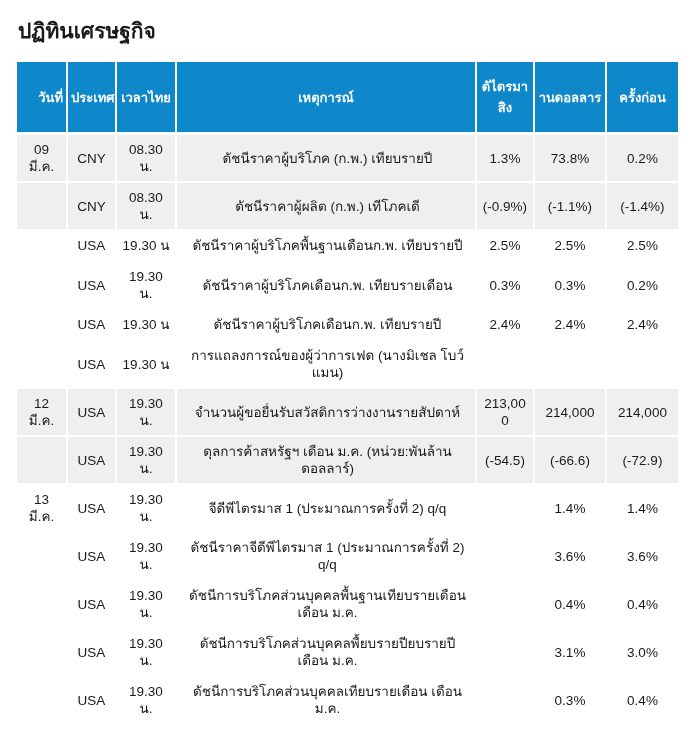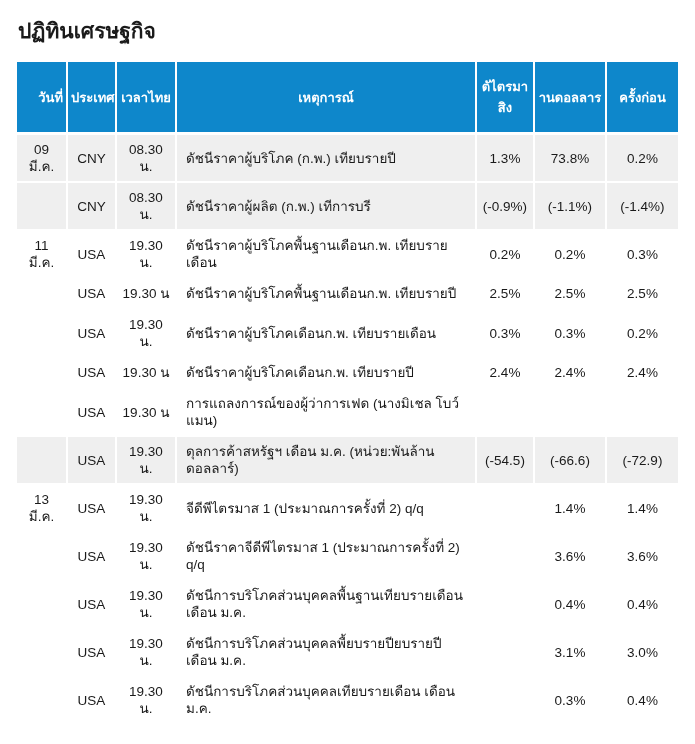--- a/index.html
+++ b/index.html
@@ -45,21 +45,21 @@
     line-height: 17px;
     text-align: center;
     vertical-align: middle;
     border-left: 2px solid #ffffff;
     border-bottom: 2px solid #ffffff;
     background: #ffffff;
     word-wrap: break-word;
   }
   tbody td:first-child { border-left: none; margin-left: 36px; }
   tbody td.col-event {
-    text-align: left;
+    text-align: center;
     padding-left: 9px;
     padding-right: 6px;
     margin-left: 17px;
   }
   tbody tr.shaded td { background: var(--row-shade, #efefef); }
 </style>
 </head>
 <body>
 
 <div class="page">
@@ -93,33 +93,24 @@
     <td class="col-time">08.30 น.</td>
     <td class="col-event">ดัชนีราคาผู้บริโภค (ก.พ.) เทียบรายปี</td>
     <td class="col-actual">1.3%</td>
     <td class="col-forecast">73.8%</td>
     <td class="col-previous">0.2%</td>
   </tr>
         <tr class="shaded">
     <td class="col-date"></td>
     <td class="col-country">CNY</td>
     <td class="col-time">08.30 น.</td>
-    <td class="col-event">ดัชนีราคาผู้ผลิต (ก.พ.) เทีการบรี</td>
+    <td class="col-event">ดัชนีราคาผู้ผลิต (ก.พ.) เทีโภคเดี</td>
     <td class="col-actual">(-0.9%)</td>
     <td class="col-forecast">(-1.1%)</td>
     <td class="col-previous">(-1.4%)</td>
-  </tr>
-        <tr>
-    <td class="col-date">11 มี.ค.</td>
-    <td class="col-country">USA</td>
-    <td class="col-time">19.30 น.</td>
-    <td class="col-event">ดัชนีราคาผู้บริโภคพื้นฐานเดือนก.พ. เทียบรายเดือน</td>
-    <td class="col-actual">0.2%</td>
-    <td class="col-forecast">0.2%</td>
-    <td class="col-previous">0.3%</td>
   </tr>
         <tr>
     <td class="col-date"></td>
     <td class="col-country">USA</td>
     <td class="col-time">19.30 น</td>
     <td class="col-event">ดัชนีราคาผู้บริโภคพื้นฐานเดือนก.พ. เทียบรายปี</td>
     <td class="col-actual">2.5%</td>
     <td class="col-forecast">2.5%</td>
     <td class="col-previous">2.5%</td>
   </tr>
@@ -144,20 +135,29 @@
         <tr>
     <td class="col-date"></td>
     <td class="col-country">USA</td>
     <td class="col-time">19.30 น</td>
     <td class="col-event">การแถลงการณ์ของผู้ว่าการเฟด (นางมิเชล โบว์แมน)</td>
     <td class="col-actual"></td>
     <td class="col-forecast"></td>
     <td class="col-previous"></td>
   </tr>
         <tr class="shaded">
+    <td class="col-date">12 มี.ค.</td>
+    <td class="col-country">USA</td>
+    <td class="col-time">19.30 น.</td>
+    <td class="col-event">จำนวนผู้ขอยื่นรับสวัสดิการว่างงานรายสัปดาห์</td>
+    <td class="col-actual">213,000</td>
+    <td class="col-forecast">214,000</td>
+    <td class="col-previous">214,000</td>
+  </tr>
+        <tr class="shaded">
     <td class="col-date"></td>
     <td class="col-country">USA</td>
     <td class="col-time">19.30 น.</td>
     <td class="col-event">ดุลการค้าสหรัฐฯ เดือน ม.ค. (หน่วย:พันล้านดอลลาร์)</td>
     <td class="col-actual">(-54.5)</td>
     <td class="col-forecast">(-66.6)</td>
     <td class="col-previous">(-72.9)</td>
   </tr>
         <tr>
     <td class="col-date">13 มี.ค.</td>

